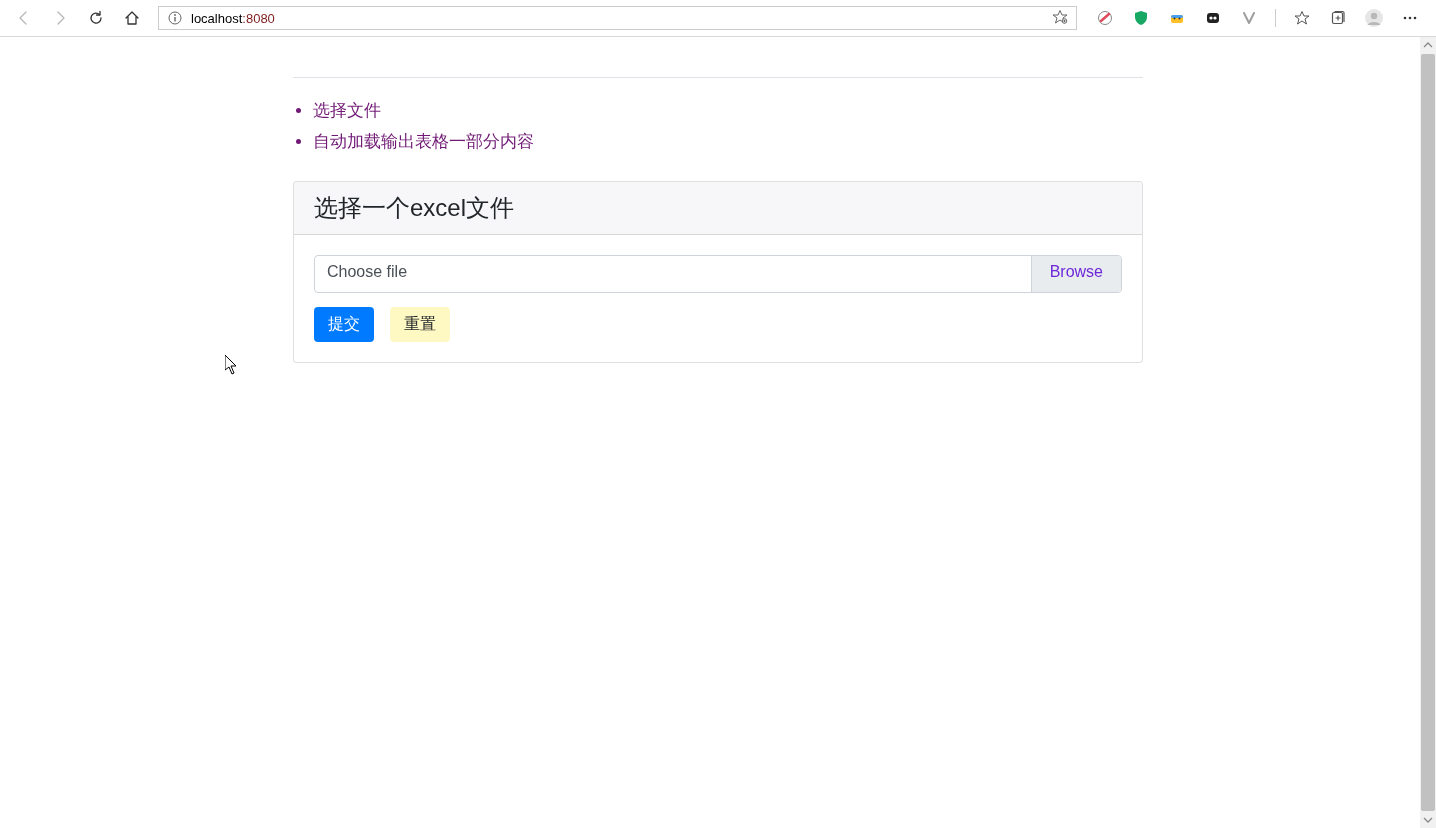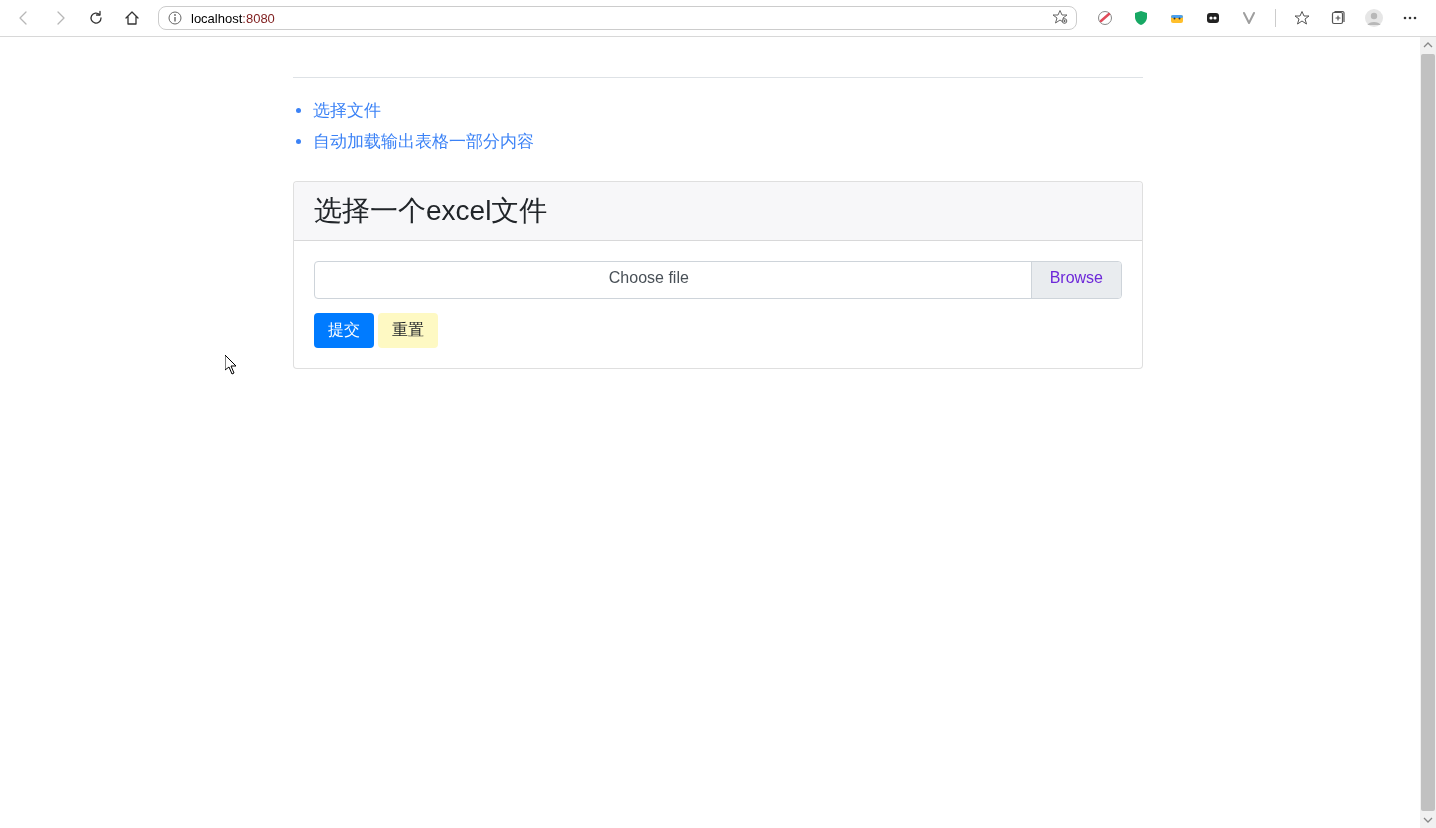--- a/index.html
+++ b/index.html
@@ -23,21 +23,21 @@
     display:flex; align-items:center; justify-content:center;
     border-radius:4px;
     cursor:pointer;
   }
   .chrome-btn.disabled svg { opacity:0.35; }
   .address-bar {
     flex:1;
     height:24px;
     margin:0 6px;
     border:1px solid #ccc;
-    border-radius:8px;
+    border-radius:0;
     background:#fff;
     display:flex;
     align-items:center;
     padding:0 8px;
     gap:8px;
     min-width:200px;
   }
   .address-bar .info-icon {
     width:16px; height:16px; display:flex; align-items:center; justify-content:center;
   }
@@ -89,64 +89,63 @@
     color:#212529;
     margin:0 0 10px 0;
   }
   ul.feature-list {
     margin:0 0 24px 20px;
     padding:0;
   }
   ul.feature-list li {
     font-size:17px;
     line-height:1.8;
-    color:#3b82f6;
+    color:#701a75;
   }
 
   .card {
     border:1px solid rgba(0,0,0,0.125);
     border-radius:4px;
     background:#fff;
   }
   .card-header {
     background:#f7f7f9;
     border-bottom:1px solid rgba(0,0,0,0.125);
     padding:10px 20px;
-    font-size:28px;
+    font-size:24px;
     color:#212529;
     border-top-left-radius:4px;
     border-top-right-radius:4px;
   }
   .card-body { padding:20px; }
 
   .custom-file {
     display:flex;
     border:1px solid #ced4da;
     border-radius:4px;
     overflow:hidden;
     height:38px;
     background:#fff;
-    text-align:center;
   }
   .custom-file-label {
     flex:1;
     padding:7px 12px;
     color:#495057;
     font-size:16px;
   }
   .custom-file-browse {
     background:#e9ecef;
     border-left:1px solid #ced4da;
     padding:7px 18px;
     color:#6d28d9;
     font-size:16px;
     margin-left:48px;
   }
 
-  .btn-row { margin-top:14px; display:flex; gap:4px; }
+  .btn-row { margin-top:14px; display:flex; gap:16px; }
   .btn {
     border:none;
     border-radius:4px;
     padding:7px 14px;
     font-size:16px;
     cursor:pointer;
     color:#fff;
   }
   .btn-primary { background:#007bff; }
   .btn-warning { background:#fef9c3; color:#212529; }

